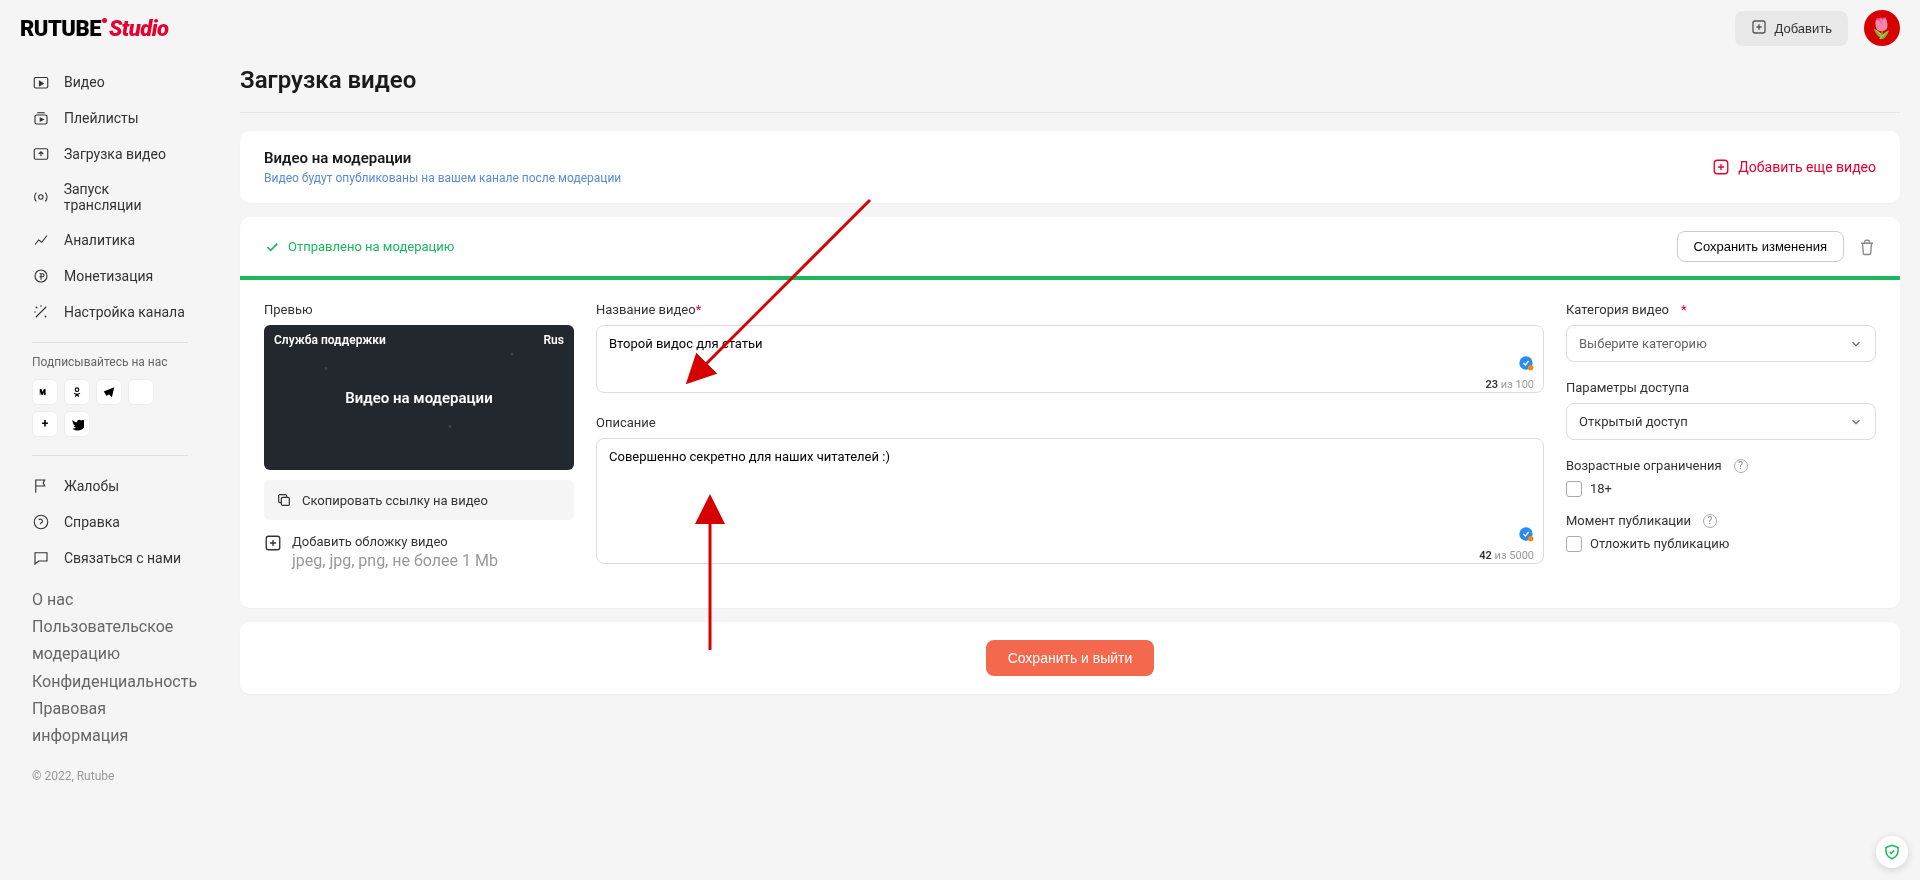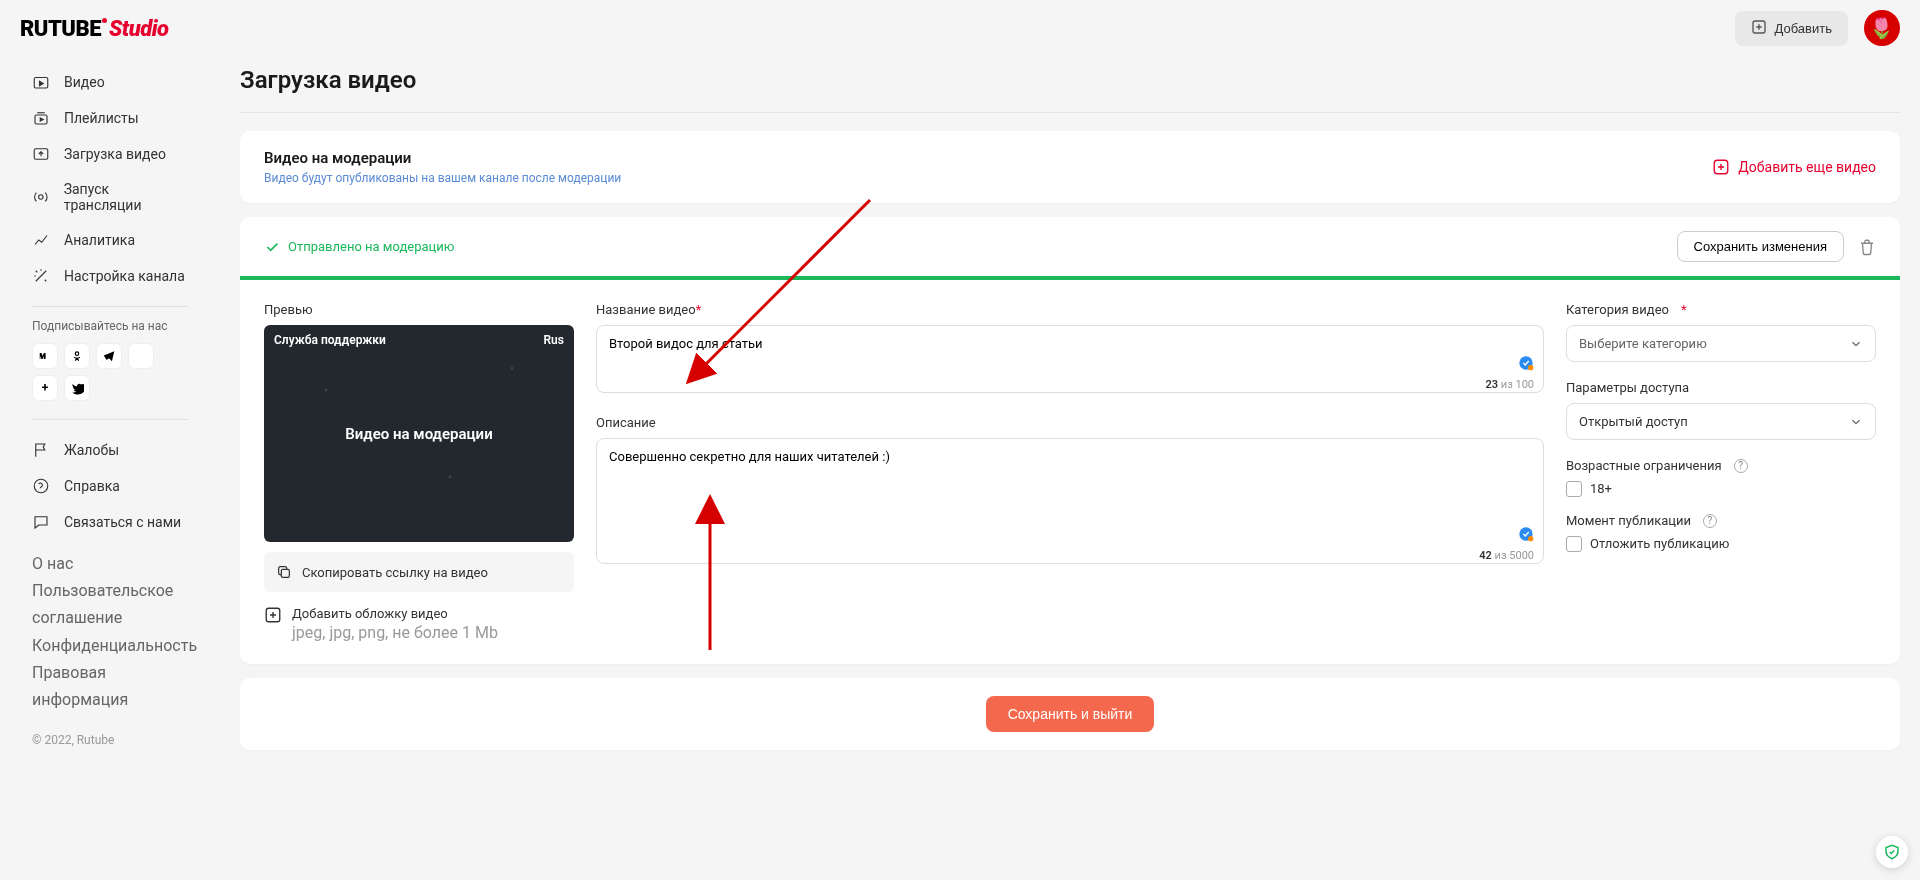--- a/index.html
+++ b/index.html
@@ -51,21 +51,21 @@
 .icon-trash { width: 18px; height: 18px; cursor: pointer; color: #888; }
 
 .form-body { padding: 22px 24px; display: flex; gap: 22px; position: relative; }
 .col-preview { width: 310px; flex-shrink: 0; }
 .col-fields { flex: 1; min-width: 0; }
 .col-side { width: 310px; flex-shrink: 0; }
 
 .label { font-size: 13px; color: #333; margin-bottom: 8px; display: block; }
 .label .req { color: #e6002e; }
 
-.thumb { width: 100%; height: 217px; background: #23282e; border-radius: 6px; position: relative; color: #fff; display: flex; align-items: center; justify-content: center; overflow: hidden; margin-bottom: 10px; }
+.thumb { width: 100%; height: 145px; background: #23282e; border-radius: 6px; position: relative; color: #fff; display: flex; align-items: center; justify-content: center; overflow: hidden; margin-bottom: 10px; }
 .thumb-bg { position: absolute; inset: 0; opacity: .12; background:
   radial-gradient(circle at 20% 30%, #fff 1px, transparent 2px),
   radial-gradient(circle at 60% 70%, #fff 1px, transparent 2px),
   radial-gradient(circle at 80% 20%, #fff 1px, transparent 2px);
 }
 .thumb-top-left { position: absolute; top: 8px; left: 10px; font-size: 12px; font-weight: 600; }
 .thumb-top-right { position: absolute; top: 8px; right: 10px; font-size: 12px; font-weight: 600; }
 .thumb-center { font-size: 15px; font-weight: 600; z-index: 1; }
 
 .copy-link { background: #f5f5f5; border-radius: 6px; padding: 12px; font-size: 13px; color: #333; display: flex; align-items: center; gap: 10px; cursor: pointer; margin-bottom: 14px; }
@@ -157,20 +157,27 @@
       <span>Запуск трансляции</span>
     </div>
     <div class="nav-item">
       <svg viewBox="0 0 24 24">
           <path d="M4 18l5-6 4 3 7-9"></path>
         </svg>
       <span>Аналитика</span>
     </div>
     <div class="nav-item">
       <svg viewBox="0 0 24 24">
+          <circle cx="12" cy="12" r="8"></circle>
+          <path d="M10 9h4a2 2 0 010 4h-4m2-4v8"></path>
+        </svg>
+      <span>Монетизация</span>
+    </div>
+    <div class="nav-item">
+      <svg viewBox="0 0 24 24">
           <path d="M5 19L19 5M5 5l2 2M17 17l2 2M12 3v2M3 12h2"></path>
         </svg>
       <span>Настройка канала</span>
     </div>
 
     <div class="nav-divider"></div>
     <div class="follow-label">Подписывайтесь на нас</div>
     <div class="social-row">
       <div class="social-btn">
           <svg viewBox="0 0 24 24" fill="#000">
@@ -215,21 +222,21 @@
     </div>
     <div class="nav-item">
       <svg viewBox="0 0 24 24">
           <path d="M4 5h16v11H9l-5 4z"></path>
         </svg>
       <span>Связаться с нами</span>
     </div>
 
     <div class="footer-links">
       <div>О нас</div>
-      <div>Пользовательское соглашение</div>
+      <div>Пользовательское модерацию</div>
       <div>Конфиденциальность</div>
       <div>Правовая информация</div>
     </div>
     <div class="copyright">© 2022, Rutube</div>
     <div class="sidebar-spacer"></div>
   </div>
 
   <div class="main">
     <h1 class="page-title">Загрузка видео</h1>
 

